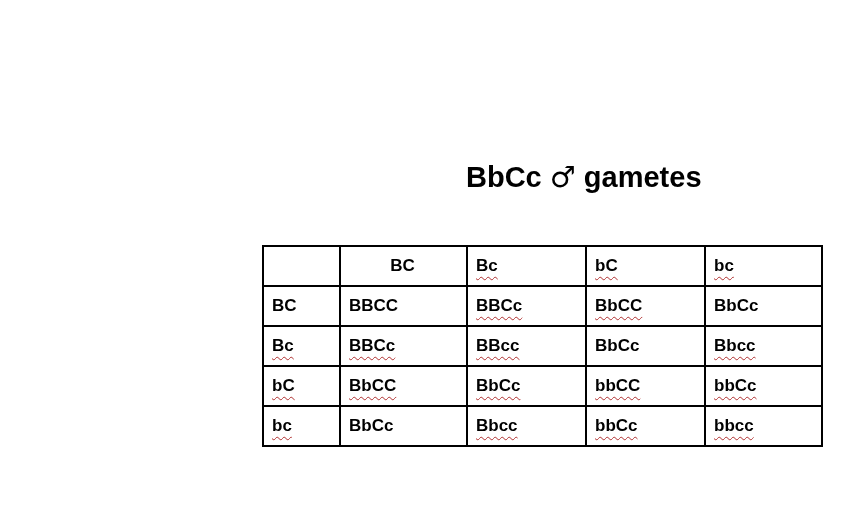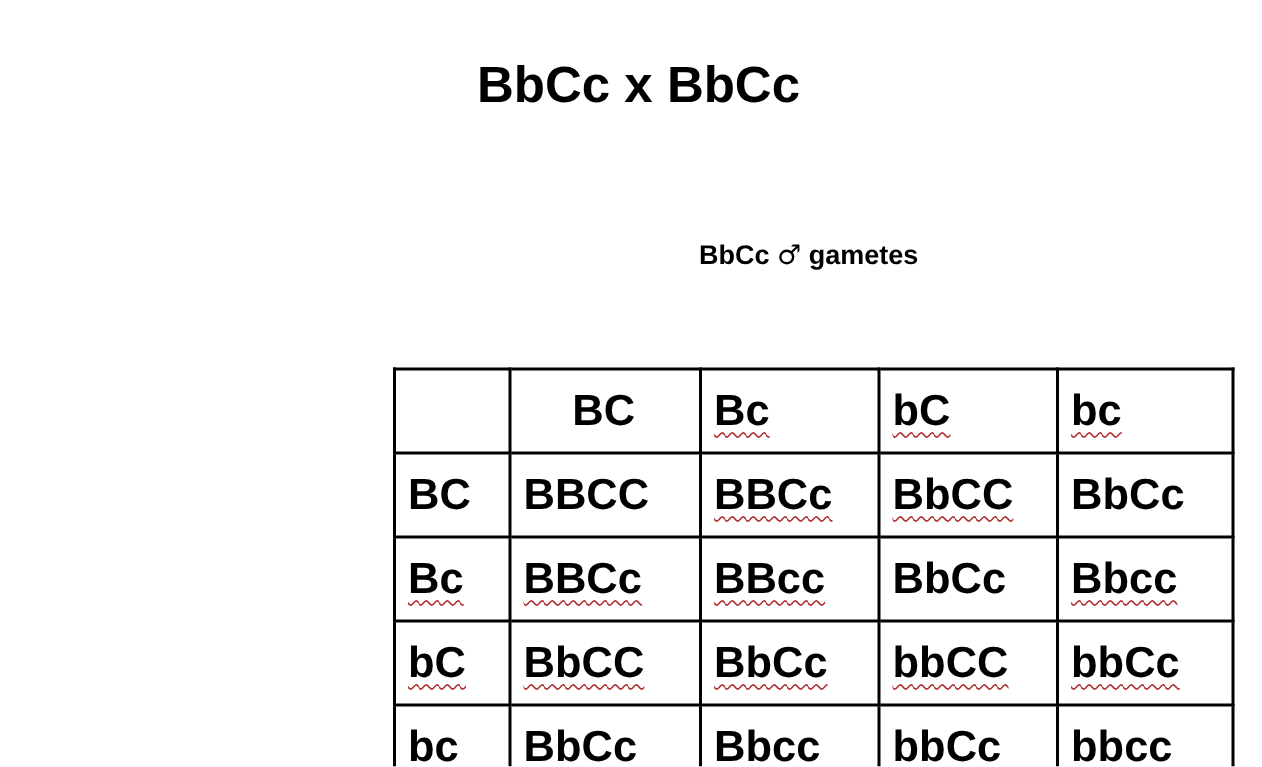--- a/index.html
+++ b/index.html
@@ -22,42 +22,42 @@
   .title {
     position: absolute;
     left: 318px;
     top: 38px;
     font-size: 34px;
     font-weight: bold;
     white-space: nowrap;
   }
   .gamete-label {
     position: absolute;
-    font-size: 18px;
+    font-size: 29px;
     font-weight: bold;
     white-space: nowrap;
   }
   .gamete-label.male { left: 466px; top: 160px; }
   .gamete-label.female { left: 13px; top: 338px; }
   .sex-symbol {
     font-weight: 400;
     font-family: "DejaVu Sans", "Liberation Sans", sans-serif;
   }
   table.punnett {
     position: absolute;
     left: 262px;
     top: 245px;
     border-collapse: collapse;
     table-layout: fixed;
   }
   table.punnett td {
     border: 2px solid var(--border);
-    height: 56px;
+    height: 40px;
     padding: 0 2px 0 8px;
-    font-size: 29px;
+    font-size: 17px;
     font-weight: bold;
     vertical-align: middle;
     text-align: left;
     white-space: nowrap;
     overflow: hidden;
   }
   table.punnett td.center {
     text-align: center;
     padding-left: 0;
   }
@@ -67,21 +67,20 @@
     text-decoration-color: var(--squiggle);
     text-decoration-thickness: 1px;
     text-underline-offset: 5px;
   }
 </style>
 </head>
 <body>
 
 <div class="page">
 
-  <div class="title">BbCc x BbCc</div>
 
   <div class="gamete-label male">
     <span>BbCc</span>
     <span class="sex-symbol">♂</span>
     <span>gametes</span>
   </div>
 
 
   <table class="punnett">
     <colgroup>

